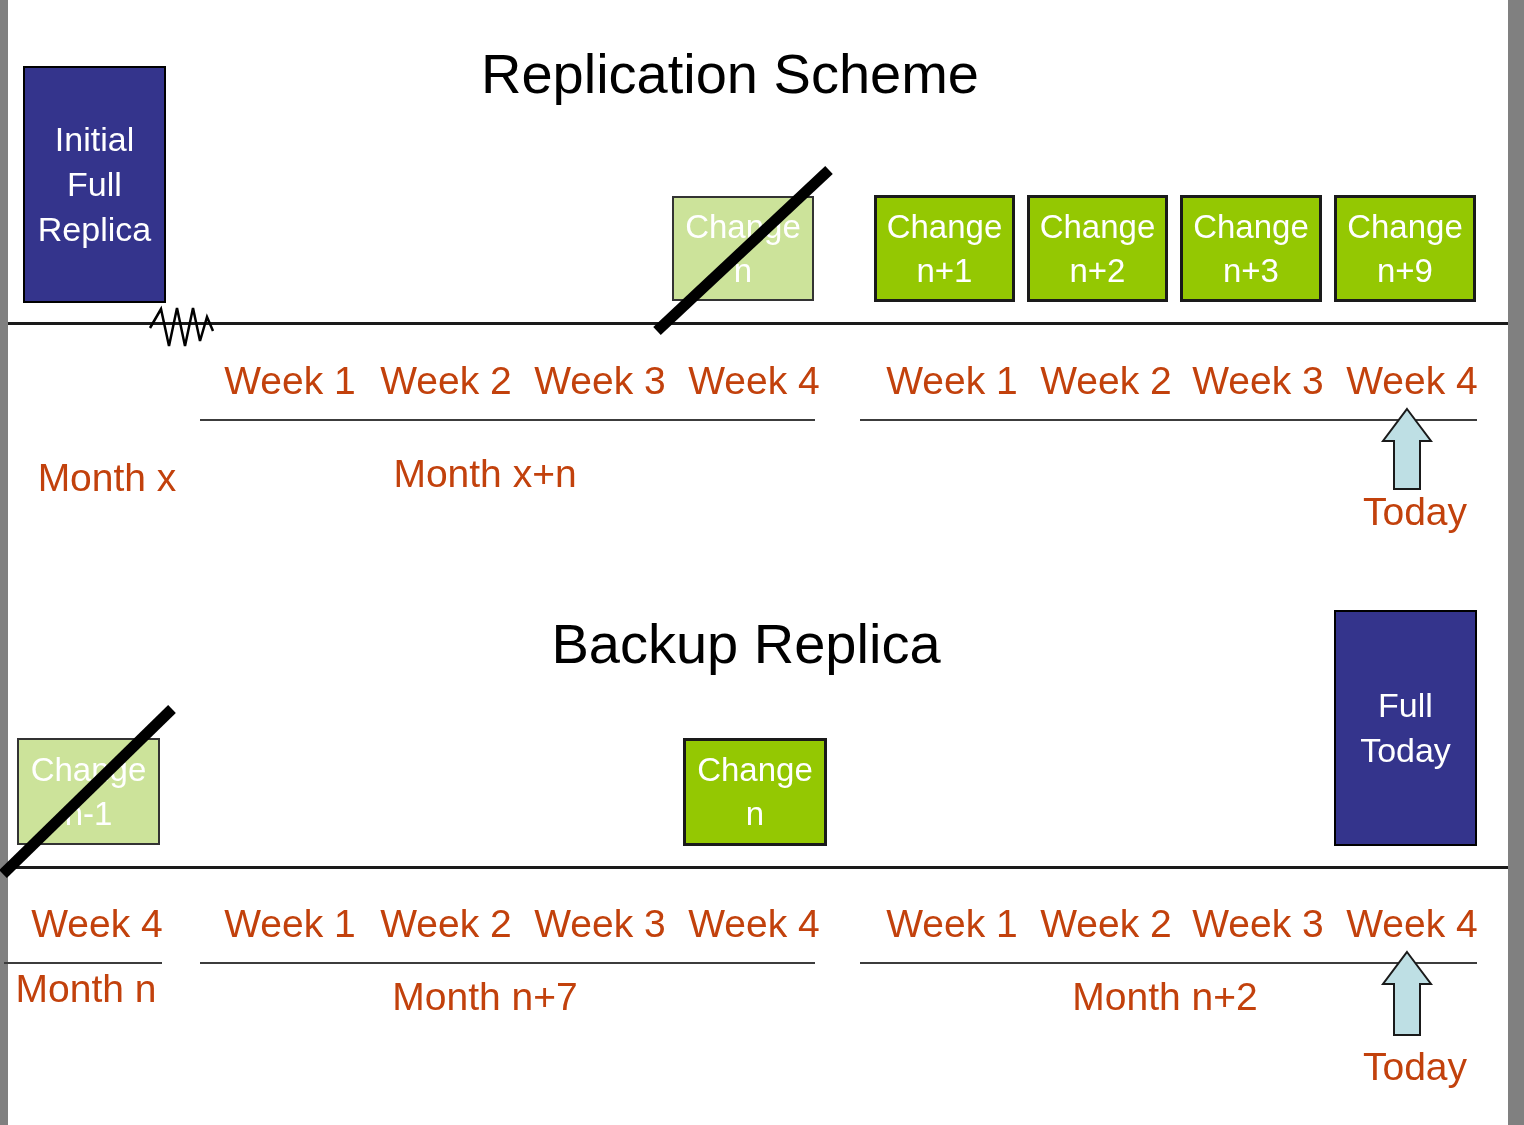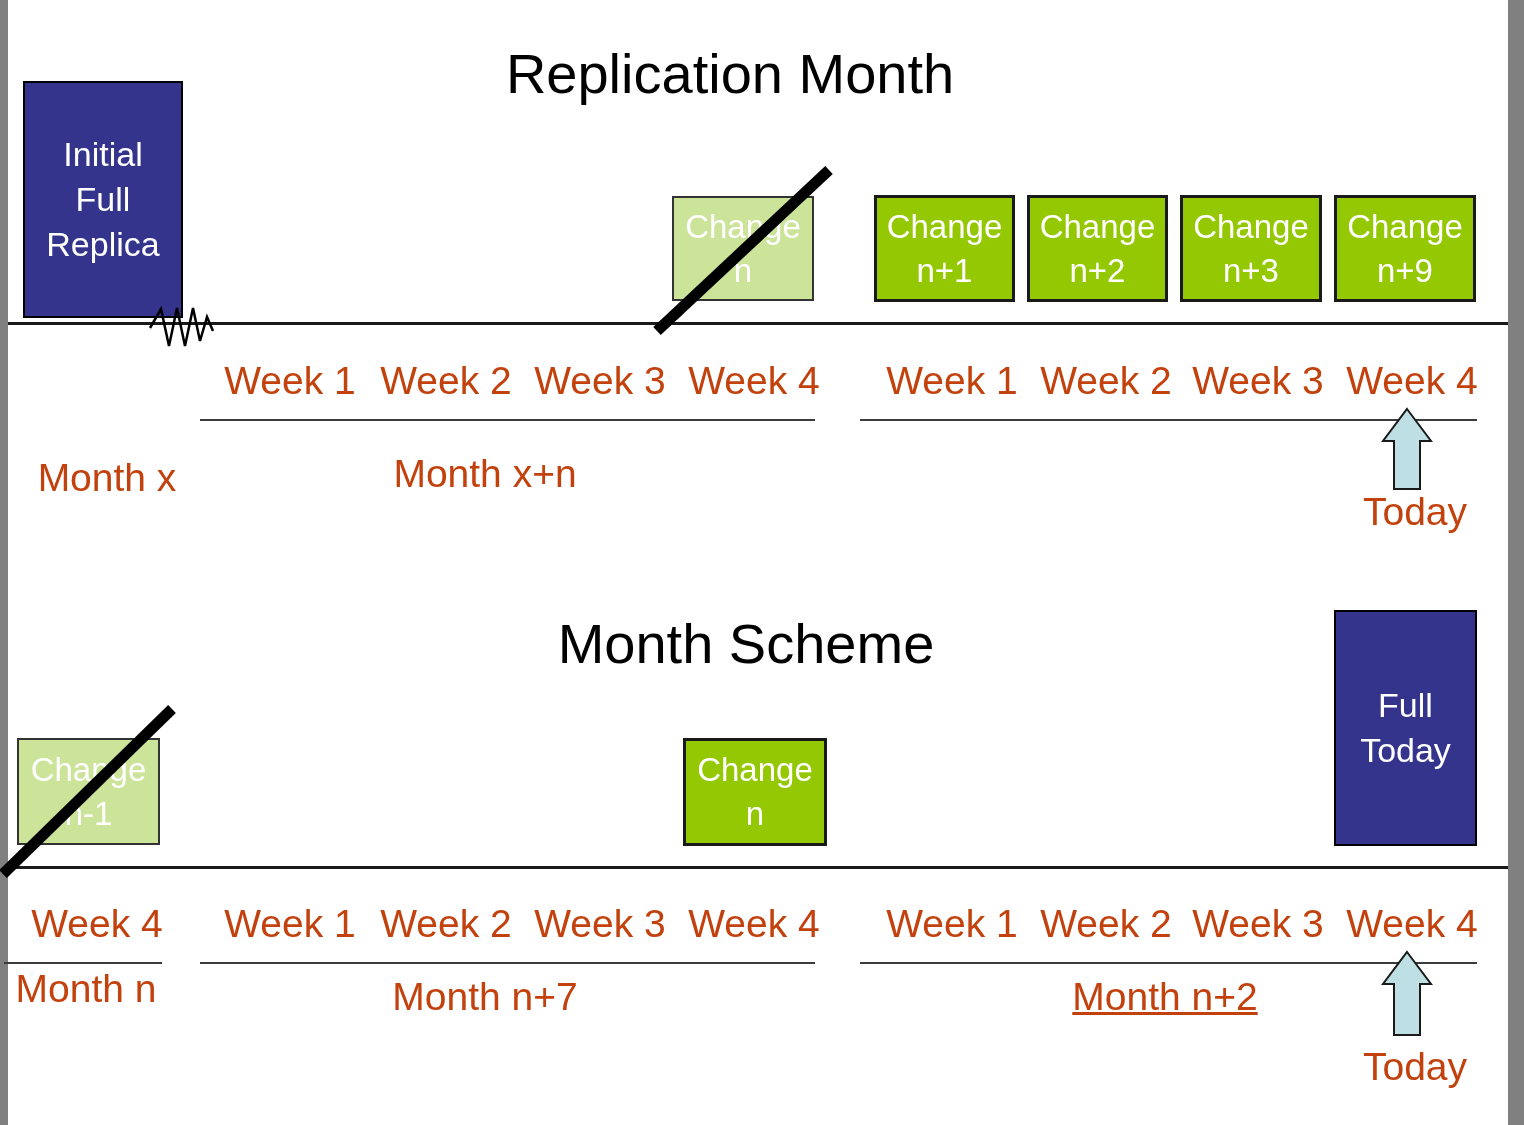--- a/index.html
+++ b/index.html
@@ -66,23 +66,23 @@
     pointer-events: none;
   }
 </style>
 </head>
 <body>
 
 <div class="slide">
   <div class="edge left"></div>
   <div class="edge right"></div>
 
-  <div class="scheme-title title-repl">Replication Month</div>
+  <div class="scheme-title title-repl">Replication Scheme</div>
 
-  <div class="box box-blue" style="left:23px; top:66px; width:160px; height:237px;margin-top:15px;">
+  <div class="box box-blue" style="left:23px; top:66px; width:143px; height:237px;">
     <span>Initial</span>
     <span>Full</span>
     <span>Replica</span>
   </div>
 
   <div class="timeline tl-top"></div>
 
   <div class="box box-lgreen" style="left:672px; top:196px; width:142px; height:105px;">
     <span>Change</span>
     <span>n</span>
@@ -115,21 +115,21 @@
   <div class="week-label" style="left:1412px; top:360px;">Week 4</div>
 
   <div class="underline" style="left:200px; top:419px; width:615px;"></div>
   <div class="underline" style="left:860px; top:419px; width:617px;"></div>
 
   <div class="month-label" style="left:107px;  top:457px;">Month x</div>
   <div class="month-label" style="left:485px;  top:433px;margin-top:20px;">Month x+n</div>
 
   <div class="today-label" style="left:1415px; top:491px;">Today</div>
 
-  <div class="scheme-title title-back">Month Scheme</div>
+  <div class="scheme-title title-back">Backup Replica</div>
 
   <div class="box box-lgreen" style="left:17px; top:738px; width:143px; height:107px;">
     <span>Change</span>
     <span>n-1</span>
   </div>
 
   <div class="box box-green" style="left:683px; top:738px; width:144px; height:108px;">
     <span>Change</span>
     <span>n</span>
   </div>
@@ -150,21 +150,21 @@
   <div class="week-label" style="left:1106px; top:903px;">Week 2</div>
   <div class="week-label" style="left:1258px; top:903px;">Week 3</div>
   <div class="week-label" style="left:1412px; top:903px;">Week 4</div>
 
   <div class="underline" style="left:4px;   top:962px; width:158px;"></div>
   <div class="underline" style="left:200px; top:962px; width:615px;"></div>
   <div class="underline" style="left:860px; top:962px; width:617px;"></div>
 
   <div class="month-label" style="left:86px;   top:968px;">Month n</div>
   <div class="month-label" style="left:485px;  top:976px;">Month n+7</div>
-  <div class="month-label" style="left:1165px; top:976px;text-decoration:underline;">Month n+2</div>
+  <div class="month-label" style="left:1165px; top:976px;">Month n+2</div>
 
   <div class="today-label" style="left:1415px; top:1046px;">Today</div>
 
   <svg class="overlay" viewBox="0 0 1524 1125" xmlns="http://www.w3.org/2000/svg">
     <polyline points="150,328 161,309 169,346 177,308 185,346 193,308 200,341 207,317 213,331" fill="none" stroke="#000" stroke-width="2.5"></polyline>
 
     <line x1="657" y1="331" x2="829" y2="170" stroke="#000" stroke-width="11"></line>
 
     <line x1="3" y1="874" x2="172" y2="709" stroke="#000" stroke-width="11"></line>
 

